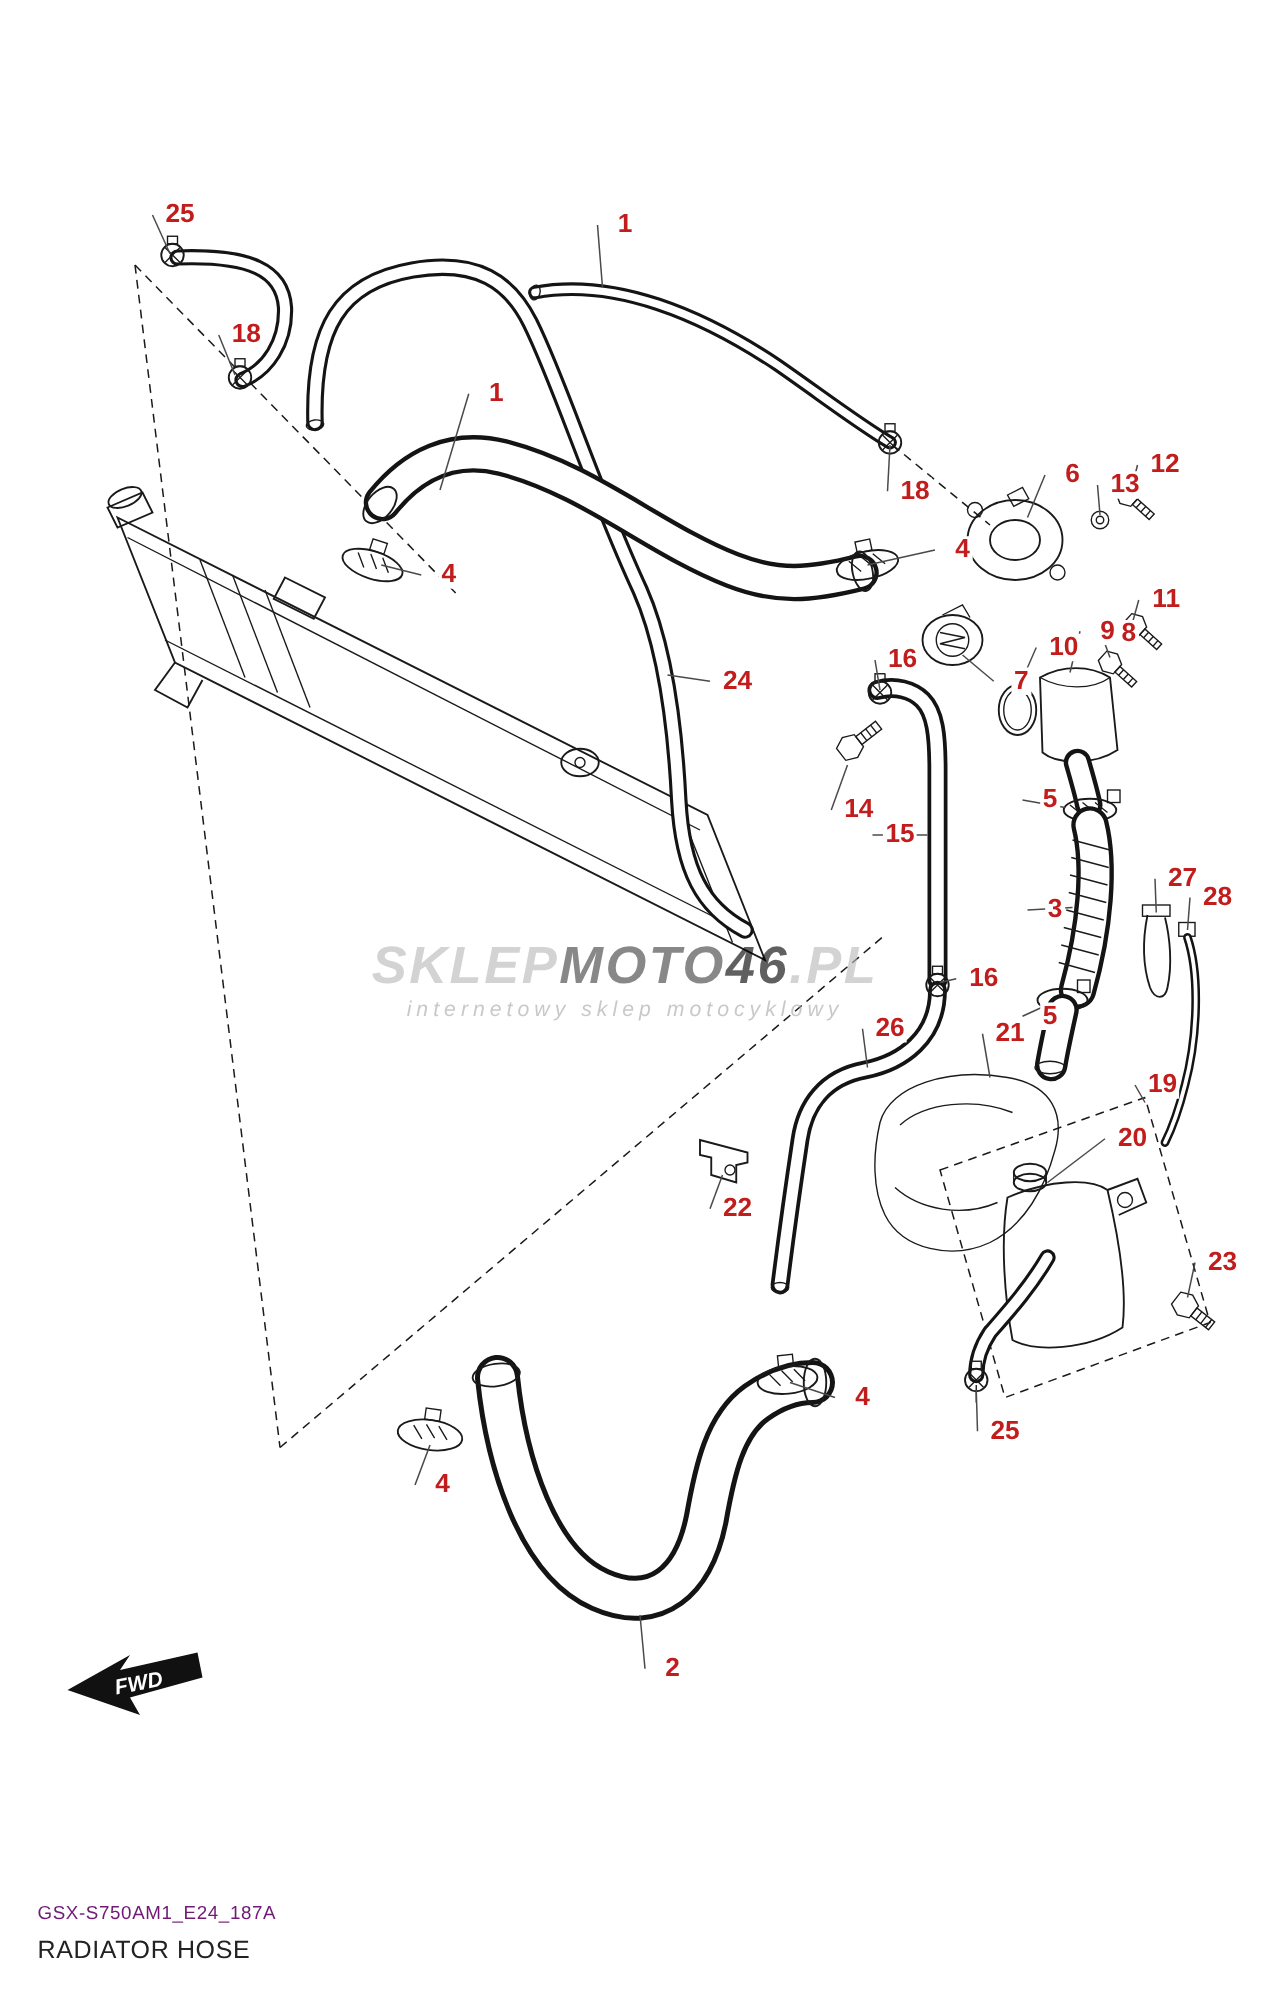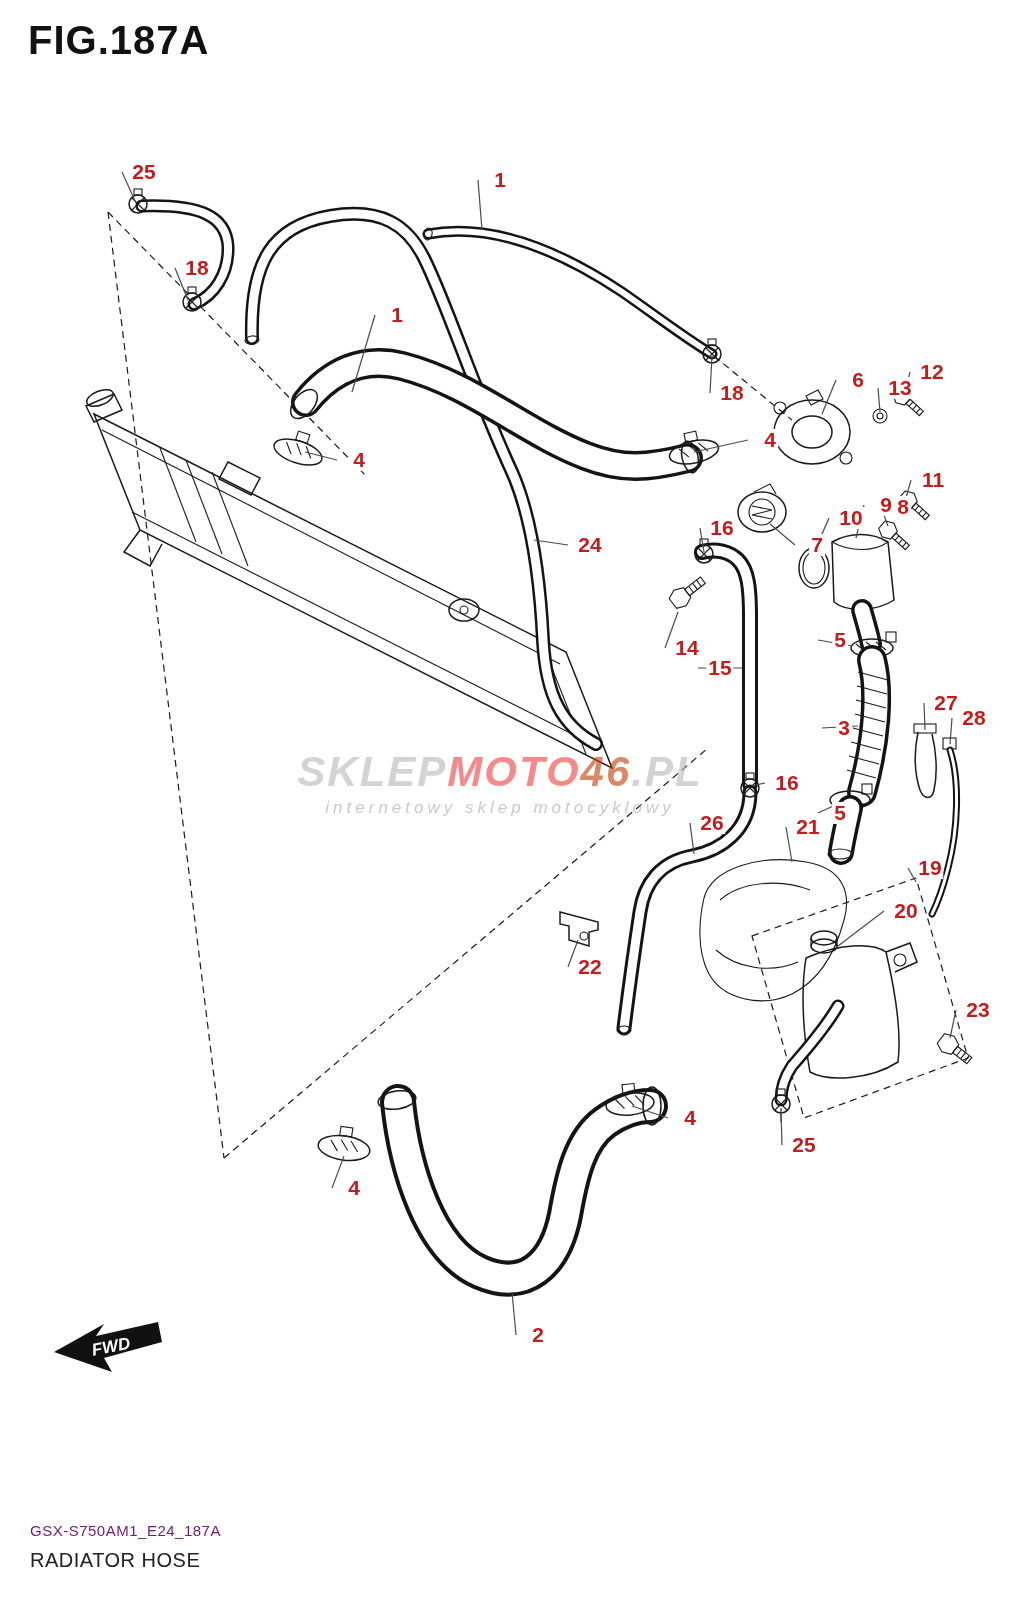--- a/index.html
+++ b/index.html
@@ -19,33 +19,32 @@
   .fillb{fill:#111;stroke:none;}
   .leader{stroke:#4a4a4a;stroke-width:1.2;}
   .callout-layer{position:absolute;inset:0;z-index:5;pointer-events:none;}
   .callout{position:absolute;transform:translate(-50%,-50%);
            font-size:21px;font-weight:bold;color:#c21d1d;background:#ffffff;
            padding:0 2px;line-height:1.05;margin-left:22px;}
   .watermark{position:absolute;left:250px;top:748px;width:500px;z-index:3;
              text-align:center;opacity:.62;pointer-events:none;}
   .wm-main{font-size:42px;font-weight:bold;font-style:italic;letter-spacing:2px;}
   .wm-a{color:#b9b9b9;}
-  .wm-b{color:#ef4444;text-align:right;}
-  .wm-c{color:#c2410c;}
+  .wm-b{color:#404040;text-align:right;}
+  .wm-c{color:#000000;}
   .wm-sub{font-size:17px;font-style:italic;letter-spacing:4px;color:#a8a8a8;margin-top:2px;}
   .footer{position:absolute;left:30px;bottom:28px;z-index:5;color:#1c1c1c;}
   .footer .code{font-size:15px;letter-spacing:.5px;color:#701a75;}
   .footer .name{font-size:20px;margin-top:10px;letter-spacing:.5px;color:#222;}
 </style>
 </head>
 <body>
 
 <div class="page">
 
-  <div class="fig-title">FIG.187A</div>
 
   <svg class="diagram" width="1028" height="1600" viewBox="0 0 1028 1600">
 
     <g>
       <path class="dash" d="M108,212 L224,1158"></path>
       <path class="dash" d="M224,1158 L708,748"></path>
       <path class="dash" d="M108,212 L368,478"></path>
       <path class="dash" d="M714,356 L792,420"></path>
     </g>
 

